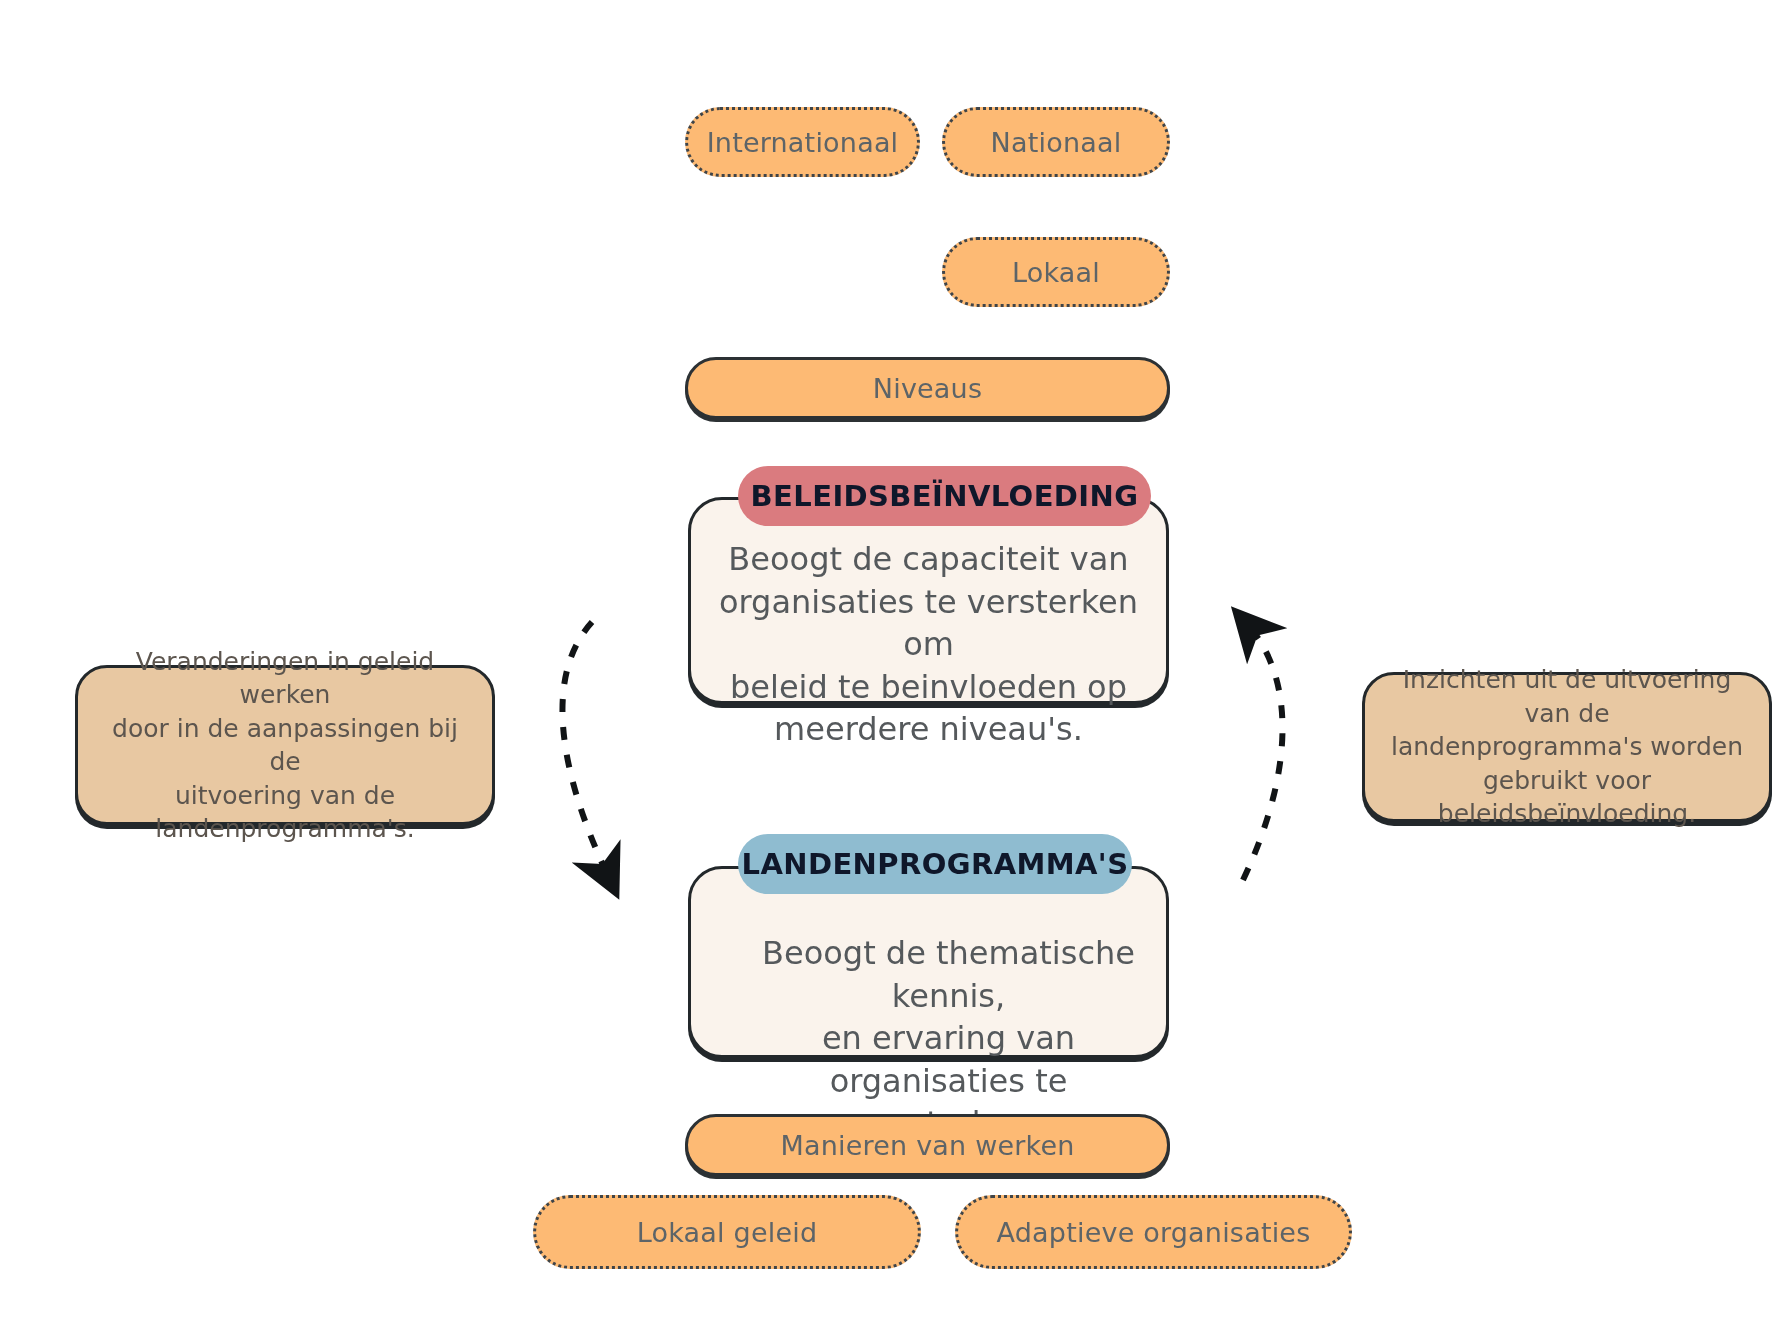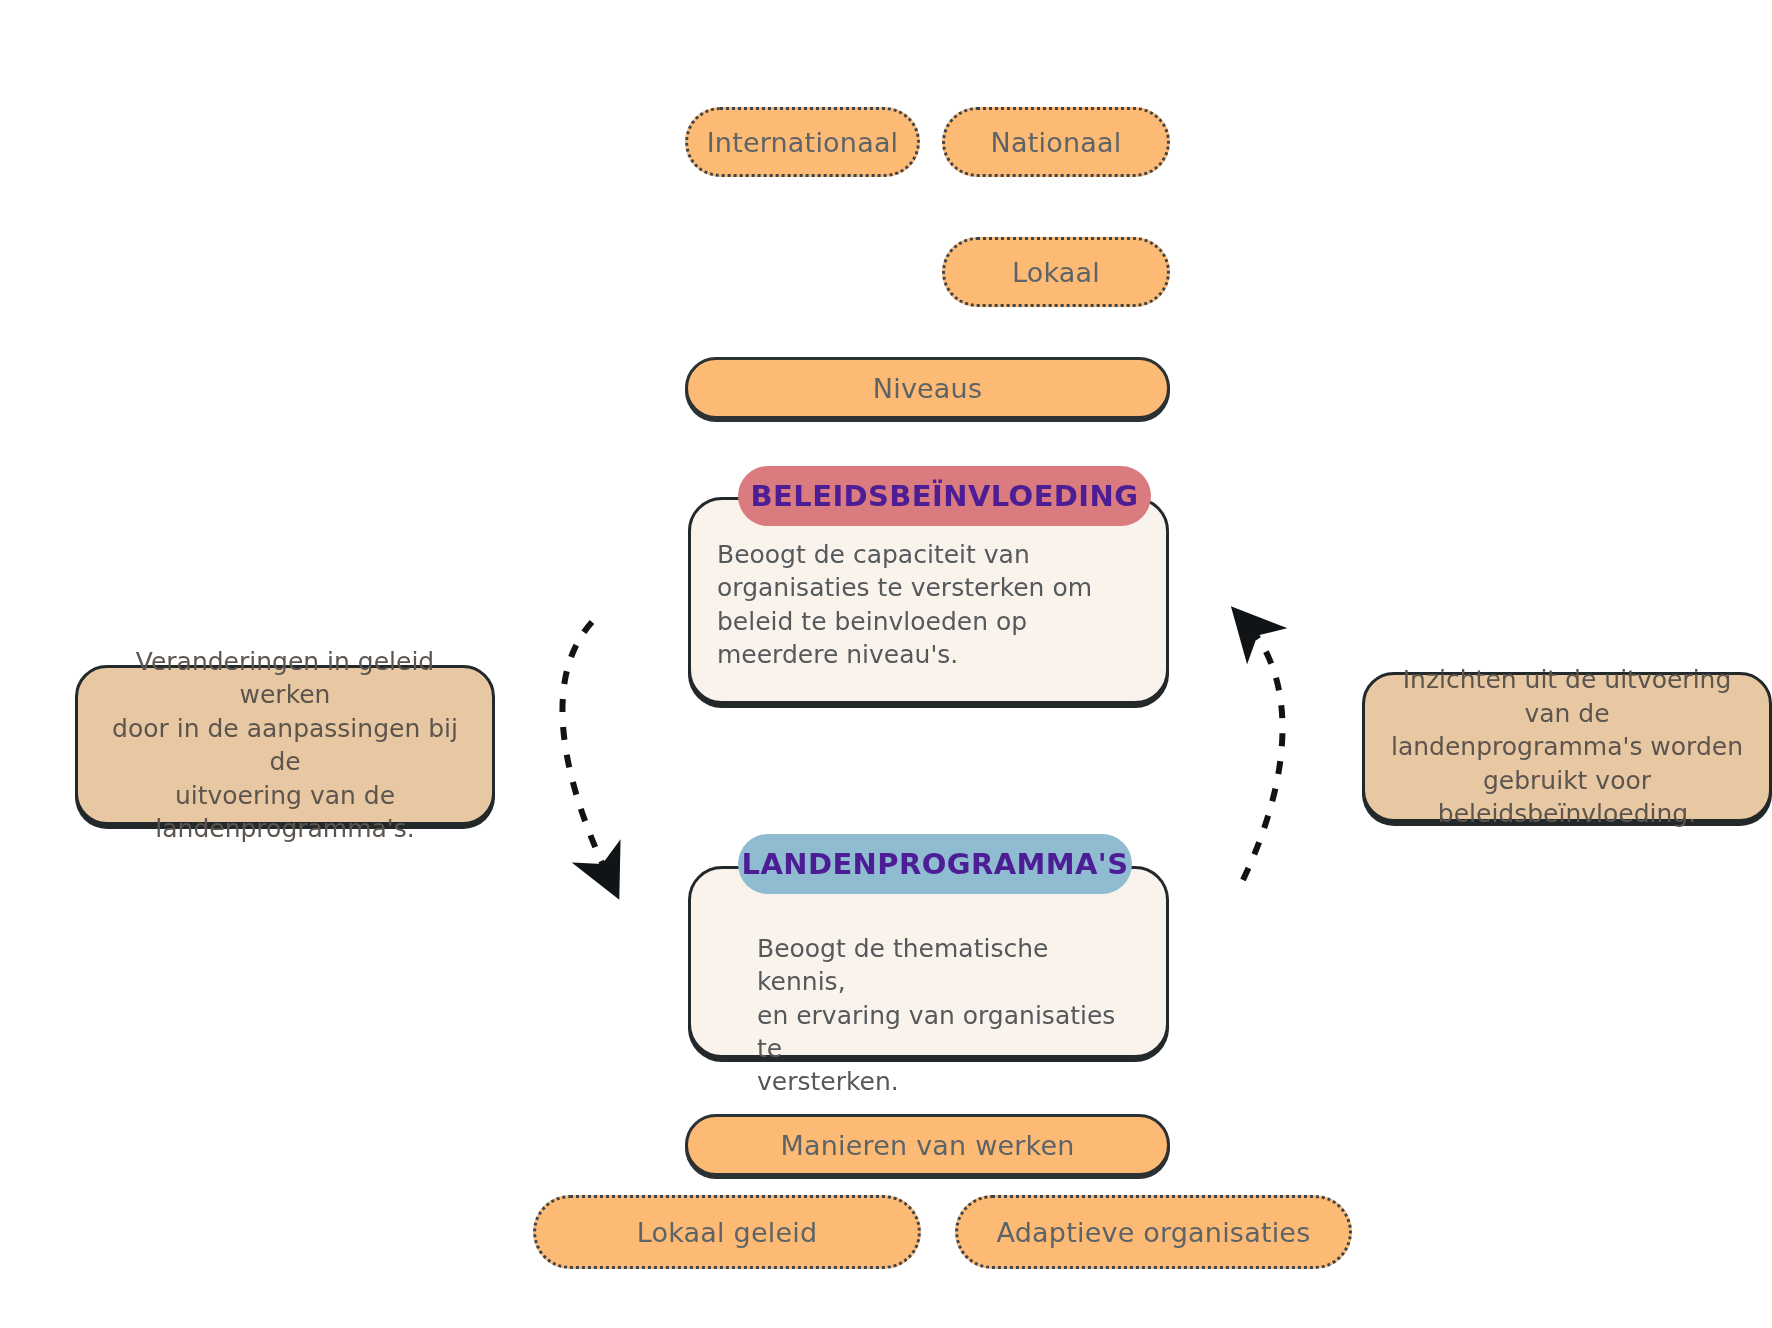--- a/index.html
+++ b/index.html
@@ -47,39 +47,40 @@
     box-sizing: border-box;
     background: #faf3ec;
     border: 3px solid #23282b;
     border-radius: 34px;
     box-shadow: 0 4px 0 0 #23282b;
   }
   .card-body {
     position: absolute;
     left: 0;
     right: 0;
+    text-align: center;
     color: #55595c;
-    font-size: 25px;
+    font-size: 32px;
     line-height: 1.33;
     padding: 0 26px;
     box-sizing: border-box;
     white-space: pre-line;
   }
   .card-header {
     position: absolute;
     box-sizing: border-box;
     display: flex;
     align-items: center;
     justify-content: center;
     text-align: center;
     border-radius: 32px;
     font-weight: bold;
     font-size: 29px;
     letter-spacing: .4px;
-    color: #4c1d95;
+    color: #0f172a;
   }
 
   
   .note {
     position: absolute;
     box-sizing: border-box;
     background: #e8c8a2;
     border: 3px solid #23282b;
     border-radius: 32px;
     box-shadow: 0 4px 0 0 #23282b;

